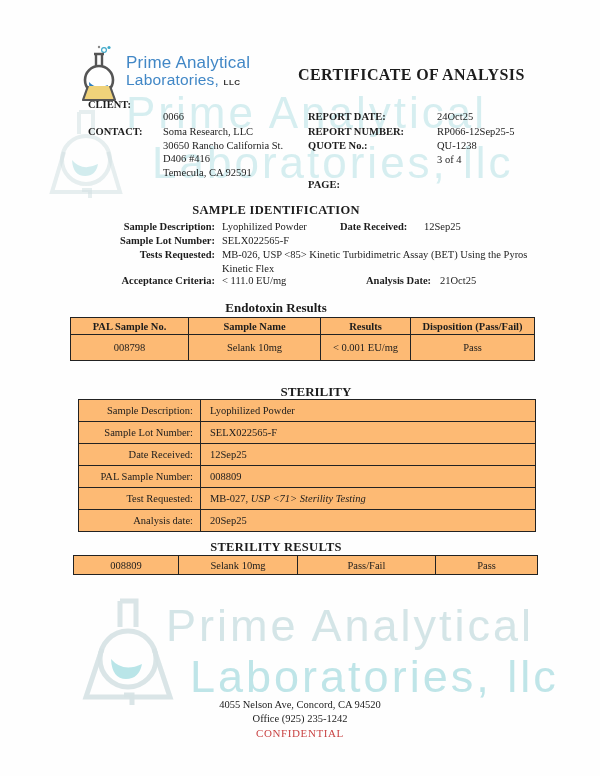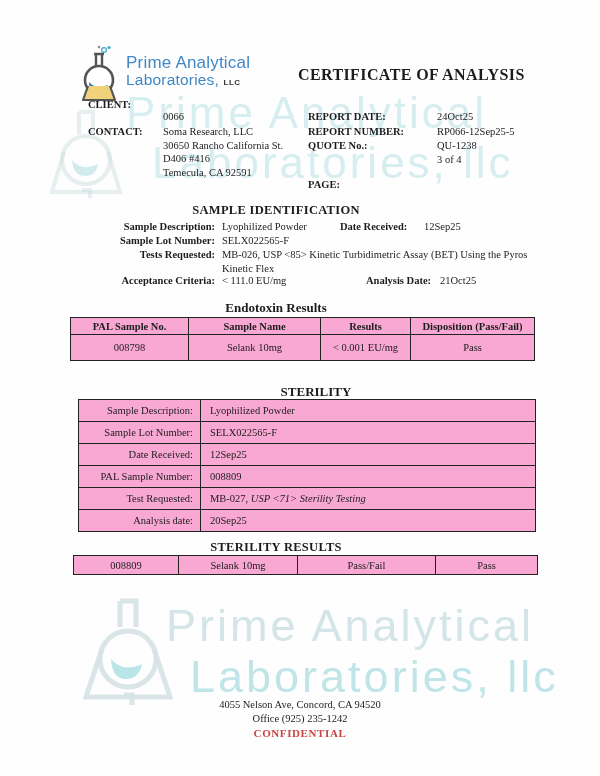--- a/index.html
+++ b/index.html
@@ -21,31 +21,31 @@
   .logo-text{font-family:"Liberation Sans",sans-serif;color:#4187c6;line-height:1.05;}
   .logo-l1{font-size:17px;letter-spacing:0.2px;}
   .logo-l2{font-size:15.5px;letter-spacing:0.2px;}
   .logo-llc{font-size:8px;color:#333;font-weight:bold;letter-spacing:0.5px;text-align:center;}
   .doc-title{font-size:16px;font-weight:bold;letter-spacing:0.4px;text-align:left;}
   
   .sec-title{left:0;width:552px;text-align:center;font-weight:bold;}
   .t12{font-size:12.5px;letter-spacing:0.3px;}
   .t13{font-size:13px;}
   
-  table{border-collapse:collapse;position:absolute;table-layout:fixed;background:#f9a8d4;z-index:1;padding-left:24px;}
+  table{border-collapse:collapse;position:absolute;table-layout:fixed;background:#fdba74;z-index:1;padding-left:24px;}
   th,td{border:1px solid #222;font-size:10.5px;padding:1px 4px;text-align:center;
         font-family:"Liberation Serif",serif;color:#1c1c1c;overflow:hidden;white-space:nowrap;}
   th{font-weight:bold;}
   .vtable td{white-space:normal;}
   .vtable .vlabel{text-align:right;padding-right:7px;}
   .vtable .vvalue{text-align:left;padding-left:9px;}
   .content{position:relative;z-index:1;}
   .wrapval{white-space:normal;}
   .footer-line{left:0;width:600px;text-align:center;font-size:10.5px;}
-  .confidential{font-weight:bold;letter-spacing:0.6px;font-size:11px;}
+  .confidential{font-weight:normal;letter-spacing:0.6px;font-size:11px;}
 </style>
 </head>
 <body>
 
 <div class="page">
 
   <div class="wm wm-top">
     <svg class="abs" style="left:46px;top:108px;" width="86" height="92" viewBox="0 0 86 92">
       <g fill="none" stroke="rgba(210,224,226,0.55)" stroke-width="4">
         <path d="M33 4 h14 v22 M33 4 v22"></path>

